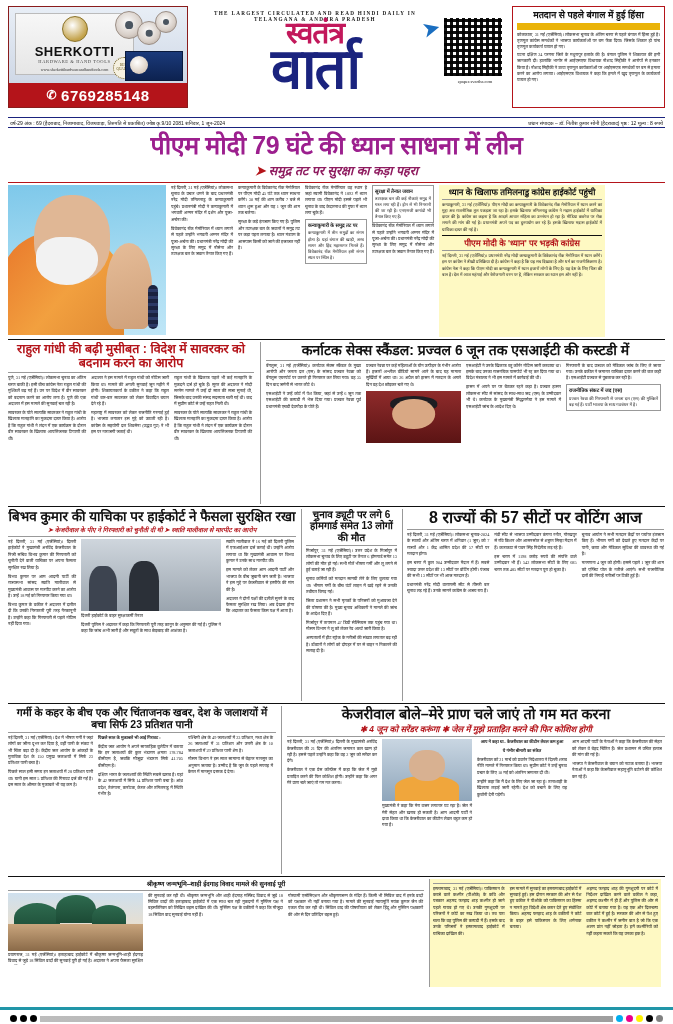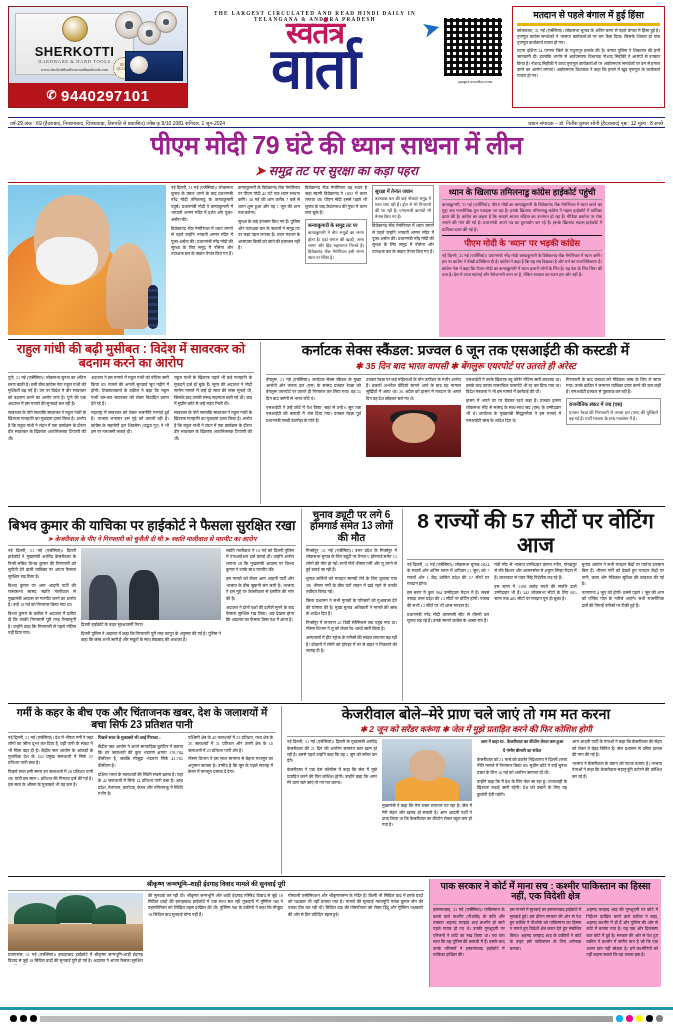--- a/index.html
+++ b/index.html
@@ -40,21 +40,21 @@
   .bird { position:absolute; right:-2px; top:10px; color:#1a6ec0; font-size:22px; transform: rotate(-14deg); }
 
   .qr { width: 62px; height: 62px; background:
       repeating-linear-gradient(0deg,#111 0 3px,#fff 3px 6px),
       repeating-linear-gradient(90deg,#111 0 3px,transparent 3px 6px);
       background-blend-mode: multiply; border:2px solid #fff; margin-top:10px; }
   .qr-wrap { width:66px; text-align:center; }
   .qr-cap { font-size:4.5px; color:#222; margin-top:1px; }
 
   .topnews { width: 153px; border:1px solid #c06; border-color:#b4141a; padding:3px 4px; height:102px; overflow:hidden; }
-  .topnews h3 { font-size: 9.2px; color:#111; text-align:center; font-family:"Liberation Sans",sans-serif; font-weight:bold; line-height:1.15; border-bottom:3px solid #eab308; padding-bottom:2px; margin-bottom:2px; }
+  .topnews h3 { font-size: 9.2px; color:#111; text-align:center; font-family:"Liberation Sans",sans-serif; font-weight:bold; line-height:1.15; border-bottom:7px solid #eab308; padding-bottom:2px; margin-bottom:2px; }
   .topnews p { font-size:4.3px; line-height:1.45; text-align:justify; color:#222; margin-bottom:2px; }
 
   .infobar { display:flex; justify-content:space-between; align-items:center; border-top:1.5px solid #1a237e; border-bottom:1.5px solid #1a237e; padding:1.5px 2px; margin-top:3px; font-size:5px; color:#111; font-family:"Liberation Sans",sans-serif; }
   .lead-head { font-family:"Liberation Sans",sans-serif; font-weight:bold; font-size:25px; color:#9c1f8e; text-align:center; line-height:1.1; margin:4px 0 2px; letter-spacing:-.4px; }
   .lead-sub { text-align:center; font-size:12.5px; font-weight:bold; font-style:italic; color:#8e1b5f; font-family:"Liberation Sans",sans-serif; margin-bottom:3px; }
   .lead-sub .arrow { color:#b4141a; }
 
   .rule-red { border-top:1px solid #b4141a; margin:2px 0; }
   .rule-blk { border-top:1.2px solid #111; margin:2px 0; }
   .rule-thin { border-top:.6px solid #999; margin:2px 0; }
@@ -70,21 +70,21 @@
   .modi-photo { width:158px; height:150px; background:linear-gradient(175deg,#7ec8ea 0%,#9fd8f0 45%,#bfe6f7 100%); position:relative; overflow:hidden; }
   .modi-robe { position:absolute; left:-6px; bottom:0; width:122px; height:104px; background:linear-gradient(130deg,#e8762a,#f2a03f 55%,#e08a33); border-radius:46% 52% 0 0; }
   .modi-head { position:absolute; left:26px; top:10px; width:76px; height:86px; background:#e0b795; border-radius:48% 46% 42% 44%; }
   .modi-beard { position:absolute; left:28px; top:52px; width:62px; height:48px; background:#f2f2f2; border-radius:40% 46% 52% 50%; }
   .modi-hands { position:absolute; right:14px; bottom:6px; width:46px; height:86px; background:linear-gradient(160deg,#e6bd99,#cfa079); border-radius:52% 52% 22% 22%; }
   .modi-beads { position:absolute; right:8px; bottom:6px; width:10px; height:44px; background:repeating-linear-gradient(#1a2340 0 4px,#2b3a66 4px 7px); border-radius:5px; }
 
   .rc-head { font-family:"Liberation Sans",sans-serif; font-weight:bold; font-size:8.4px; color:#111; line-height:1.2; text-align:center; }
   .rc-head3 { font-family:"Liberation Sans",sans-serif; font-weight:bold; font-size:8.4px; color:#b4141a; line-height:1.2; text-align:center; }
 
-  .bluebox { background:#f9a8d4; padding:2px 3px; }
+  .bluebox { background:#fef9c3; padding:2px 3px; }
 
   .sec-head-red { font-family:"Liberation Sans",sans-serif; font-weight:bold; color:#b4141a; text-align:center; line-height:1.15; }
   .sec-head-blk { font-family:Liberation Sans, sans-serif; font-weight:bold; color:#111; text-align:center; line-height:1.15; }
   .sec-sub { text-align:center; font-weight:bold; font-style:italic; font-family:"Liberation Sans",sans-serif; color:#b4141a; }
   .star { color:#b4141a; }
 
   .inset { border:.6px solid #999; padding:2px; font-size:4.2px; line-height:1.45; }
   .inset h5 { font-size:5px; font-family:"Liberation Sans",sans-serif; font-weight:bold; margin-bottom:1px; }
 
   .pic-people { background:linear-gradient(180deg,#cfd6dd,#9aa4ae); position:relative; overflow:hidden; }
@@ -132,21 +132,21 @@
         <div class="ad-rings">
           <div class="ring r1"></div>
           <div class="ring r2"></div>
           <div class="ring r3"></div>
         </div>
         <div class="ad-badge">BEST QUALITY</div>
         <div class="ad-prodimg"></div>
       </div>
       <div class="ad-phone">
         <span class="ph">✆</span>
-        <span>9440297101</span>
+        <span>6769285148</span>
       </div>
     </div>
 
     <div class="title-area">
       <div class="tagline">THE LARGEST CIRCULATED AND READ HINDI DAILY IN TELANGANA &amp; ANDHRA PRADESH</div>
       <div class="logo-top">स्वतंत्र</div>
       <div class="bird">➤</div>
       <div class="logo-main">वार्ता</div>
     </div>
 
@@ -235,26 +235,20 @@
         </div>
         <div class="col" style="width:78px;">
           <p>राहुल गांधी के खिलाफ पहले भी कई मानहानि के मुकदमे दर्ज हो चुके हैं। सूरत की अदालत ने मोदी सरनेम मामले में उन्हें दो साल की सजा सुनाई थी, जिसके बाद उनकी संसद सदस्यता चली गई थी। बाद में सुप्रीम कोर्ट से उन्हें राहत मिली थी।</p>
           <p>सावरकर के पोते सात्यकि सावरकर ने राहुल गांधी के खिलाफ मानहानि का मुकदमा दायर किया है। आरोप है कि राहुल गांधी ने लंदन में एक कार्यक्रम के दौरान वीर सावरकर के खिलाफ आपत्तिजनक टिप्पणी की थी।</p>
         </div>
       </div>
     </div>
 
     <div style="width:405px; border-left:.6px solid #999; padding-left:5px;" class="hidden-ov">
       <div class="sec-head-blk" style="font-size:14px;">कर्नाटक सेक्स स्कैंडल: प्रज्वल 6 जून तक एसआईटी की कस्टडी में</div>
-      <div class="sec-sub" style="font-size:9px; margin:1px 0;">
-        <span class="star">✱</span>
-        <span>35 दिन बाद भारत वापसी</span>
-        <span class="star">✱</span>
-        <span>बेंगलुरू एयरपोर्ट पर उतरते ही अरेस्ट</span>
-      </div>
       <div class="rule-thin"></div>
       <div class="cols hidden-ov" style="height:112px;">
         <div class="col" style="width:95px;">
           <p>बेंगलुरू, 31 मई (एजेंसियां)। कर्नाटक सेक्स स्कैंडल के मुख्य आरोपी और जनता दल (एस) के सांसद प्रज्वल रेवन्ना को बेंगलुरू एयरपोर्ट पर उतरते ही गिरफ्तार कर लिया गया। वह 35 दिन बाद जर्मनी से भारत लौटे थे।</p>
           <p>एसआईटी ने उन्हें कोर्ट में पेश किया, जहां से उन्हें 6 जून तक एसआईटी की कस्टडी में भेज दिया गया। प्रज्वल रेवन्ना पूर्व प्रधानमंत्री एचडी देवगौड़ा के पोते हैं।</p>
         </div>
         <div class="col" style="width:95px;">
           <p>प्रज्वल रेवन्ना पर कई महिलाओं के यौन उत्पीड़न के गंभीर आरोप हैं। हजारों अश्लील वीडियो सामने आने के बाद यह मामला सुर्खियों में आया था। 26 अप्रैल को हासन में मतदान के अगले दिन वह देश छोड़कर चले गए थे।</p>
           <div class="prajwal-pic" style="width:100%;height:52px;"></div>
         </div>
@@ -271,21 +265,21 @@
         </div>
       </div>
     </div>
   </div>
 
   <div class="rule-blk"></div>
 
   <div style="display:flex; gap:5px; height:192px;">
 
     <div style="width:288px;" class="hidden-ov">
-      <div class="sec-head-blk" style="font-size:13.5px;margin-top:9px;">बिभव कुमार की याचिका पर हाईकोर्ट ने फैसला सुरक्षित रखा</div>
+      <div class="sec-head-blk" style="font-size:13.5px;">बिभव कुमार की याचिका पर हाईकोर्ट ने फैसला सुरक्षित रखा</div>
       <div class="sec-sub" style="font-size:6.4px; color:#b4141a; margin:1px 0;">
         <span>➤</span>
         <span>केजरीवाल के पीए ने गिरफ्तारी को चुनौती दी थी</span>
         <span>➤</span>
         <span>स्वाति मालीवाल से मारपीट का आरोप</span>
       </div>
       <div class="rule-thin"></div>
       <div class="cols hidden-ov" style="height:158px;">
         <div class="col" style="width:68px;">
           <p>नई दिल्ली, 31 मई (एजेंसियां)। दिल्ली हाईकोर्ट ने मुख्यमंत्री अरविंद केजरीवाल के निजी सचिव बिभव कुमार की गिरफ्तारी को चुनौती देने वाली याचिका पर अपना फैसला सुरक्षित रख लिया है।</p>
@@ -311,21 +305,21 @@
       <div class="col hidden-ov" style="height:160px;">
         <p>मिर्जापुर, 31 मई (एजेंसियां)। उत्तर प्रदेश के मिर्जापुर में लोकसभा चुनाव के लिए ड्यूटी पर तैनात 6 होमगार्ड समेत 13 लोगों की मौत हो गई। सभी मौतें भीषण गर्मी और लू लगने से हुई बताई जा रही हैं।</p>
         <p>चुनाव कर्मियों को मतदान सामग्री लेने के लिए बुलाया गया था। भीषण गर्मी के बीच घंटों लाइन में खड़े रहने से उनकी तबीयत बिगड़ गई।</p>
         <p>जिला प्रशासन ने सभी मृतकों के परिजनों को मुआवजा देने की घोषणा की है। मुख्य चुनाव अधिकारी ने मामले की जांच के आदेश दिए हैं।</p>
         <p>मिर्जापुर में तापमान 47 डिग्री सेल्सियस तक पहुंच गया था। मौसम विभाग ने लू को लेकर रेड अलर्ट जारी किया है।</p>
         <p>अस्पतालों में हीट स्ट्रोक के मरीजों की संख्या लगातार बढ़ रही है। डॉक्टरों ने लोगों को दोपहर में घर से बाहर न निकलने की सलाह दी है।</p>
       </div>
     </div>
 
     <div style="width:262px; border-left:.6px solid #999; padding-left:4px;" class="hidden-ov">
-      <div class="sec-head-blk" style="font-size:21px;">8 राज्यों की 57 सीटों पर वोटिंग आज</div>
+      <div class="sec-head-blk" style="font-size:16px;">8 राज्यों की 57 सीटों पर वोटिंग आज</div>
       <div class="rule-thin"></div>
       <div class="cols hidden-ov" style="height:150px;">
         <div class="col" style="width:83px;">
           <p>नई दिल्ली, 31 मई (एजेंसियां)। लोकसभा चुनाव-2024 के सातवें और अंतिम चरण में शनिवार (1 जून) को 7 राज्यों और 1 केंद्र शासित प्रदेश की 57 सीटों पर मतदान होगा।</p>
           <p>इस चरण में कुल 904 उम्मीदवार मैदान में हैं। सबसे ज्यादा उत्तर प्रदेश की 13 सीटों पर वोटिंग होगी। पंजाब की सभी 13 सीटों पर भी आज मतदान है।</p>
           <p>प्रधानमंत्री नरेंद्र मोदी वाराणसी सीट से तीसरी बार चुनाव लड़ रहे हैं। उनके सामने कांग्रेस के अजय राय हैं।</p>
         </div>
         <div class="col" style="width:83px;">
           <p>मंडी सीट से भाजपा उम्मीदवार कंगना रनौत, गोरखपुर से रवि किशन और आसनसोल से शत्रुघ्न सिन्हा मैदान में हैं। काराकाट से पवन सिंह निर्दलीय लड़ रहे हैं।</p>
           <p>इस चरण में 1198 करोड़ रुपये की संपत्ति वाले उम्मीदवार भी हैं। 542 लोकसभा सीटों के लिए 685 चरण तक 485 सीटों पर मतदान पूरा हो चुका है।</p>
@@ -359,21 +353,21 @@
           <p>पश्चिमी क्षेत्र के 49 जलाशयों में 23 प्रतिशत, मध्य क्षेत्र के 26 जलाशयों में 31 प्रतिशत और उत्तरी क्षेत्र के 10 जलाशयों में 29 प्रतिशत पानी शेष है।</p>
           <p>मौसम विभाग ने इस साल सामान्य से बेहतर मानसून का अनुमान जताया है। उम्मीद है कि जून के पहले सप्ताह में केरल में मानसून दस्तक दे देगा।</p>
         </div>
       </div>
     </div>
 
     <div style="width:384px; border-left:.6px solid #999; padding-left:5px;" class="hidden-ov">
       <div class="sec-head-blk" style="font-size:14.5px;">केजरीवाल बोले–मेरे प्राण चले जाएं तो गम मत करना</div>
       <div class="sec-sub" style="font-size:8.4px; margin:1px 0;">
         <span class="star">✱</span>
-        <span>2 जून को सरेंडर करूंगा</span>
+        <span>4 जून को सरेंडर करूंगा</span>
         <span class="star">✱</span>
         <span>जेल में मुझे प्रताड़ित करने की फिर कोशिश होगी</span>
       </div>
       <div class="rule-thin"></div>
       <div class="cols hidden-ov" style="height:126px;">
         <div class="col" style="width:90px;">
           <p>नई दिल्ली, 31 मई (एजेंसियां)। दिल्ली के मुख्यमंत्री अरविंद केजरीवाल की 21 दिन की अंतरिम जमानत कल खत्म हो रही है। इससे पहले उन्होंने कहा कि वह 2 जून को सरेंडर कर देंगे।</p>
           <p>केजरीवाल ने एक प्रेस कॉन्फ्रेंस में कहा कि जेल में मुझे प्रताड़ित करने की फिर कोशिश होगी। उन्होंने कहा कि अगर मेरे प्राण चले जाएं तो गम मत करना।</p>
         </div>
         <div class="col" style="width:90px;">
@@ -416,21 +410,20 @@
         <div class="col" style="width:135px;">
           <p>की सुनवाई कर रही थी। श्रीकृष्ण जन्मभूमि और शाही ईदगाह मस्जिद विवाद से जुड़े 18 सिविल वादों की इलाहाबाद हाईकोर्ट में एक साथ चल रही मुकदमों में मुस्लिम पक्ष ने बहसतिरिक्त को लिखित बहस दाखिल की थी। मुस्लिम पक्ष के वकीलों ने कहा कि मौजूदा 18 सिविल वाद सुनवाई योग्य नहीं हैं।</p>
         </div>
         <div class="col" style="width:135px;">
           <p>गोस्वामी एसोसिएशन और श्रीकृष्णजन्म के मंदिर हैं। किसी भी सिविल वाद में इनके वादों को पक्षकार भी नहीं बनाया गया है। मामले की सुनवाई न्यायमूर्ति मयंक कुमार जैन की एकल पीठ कर रही थी। सिविल वाद की पोषणीयता को लेकर हिंदू और मुस्लिम पक्षकारों की ओर से दिन प्रतिदिन बहस हुई।</p>
         </div>
       </div>
     </div>
 
     <div class="bluebox hidden-ov" style="width:232px; border-left:.6px solid #999;">
-      <div class="sec-head-blk" style="font-size:9.4px;">पाक सरकार ने कोर्ट में माना सच : कश्मीर पाकिस्तान का हिस्सा नहीं, एक विदेशी क्षेत्र</div>
       <div class="rule-thin"></div>
       <div class="cols hidden-ov" style="height:72px;">
         <div class="col" style="width:74px;">
           <p>इस्लामाबाद, 31 मई (एजेंसियां)। पाकिस्तान के कब्जे वाले कश्मीर (पीओके) के कवि और पत्रकार अहमद फरहाद शाह कश्मीर हो जाने पहले गायब हो गए थे। उनकी गुमशुदगी पर परिजनों ने कोर्ट का रुख किया था। तब पता चला कि वह पुलिस की कस्टडी में हैं। इसके बाद उनके परिजनों ने इस्लामाबाद हाईकोर्ट में याचिका दाखिल की।</p>
         </div>
         <div class="col" style="width:74px;">
           <p>इस मामले में सुनवाई का इस्लामाबाद हाईकोर्ट में सुनवाई हुई। इस दौरान सरकार की ओर से पेश हुए वकील ने पीओके को पाकिस्तान का हिस्सा न मानते हुए विदेशी क्षेत्र करार देते हुए संबोधित किया। अहमद फरहाद शाह के वकीलों ने कोर्ट के बाहर इसे पाकिस्तान के लिए शर्मनाक बताया।</p>
         </div>
         <div class="col" style="width:74px;">
           <p>अहमद फरहाद शाह की गुमशुदगी पर कोर्ट में निर्देशन दाखिल करने वाले वकील ने कहा, अहमद कश्मीर में ही हैं और पुलिस की ओर से कोर्ट में बताया गया है। यह एक और दिलचस्प बात कोर्ट में हुई है। सरकार की ओर से पेश हुए वकील ने कश्मीर में जमीन बात है जो कि एक अलग प्रांत नहीं जोड़ता है। हमें कश्मीरियों को नहीं कहना सकते कि यह उनका हक है।</p>

